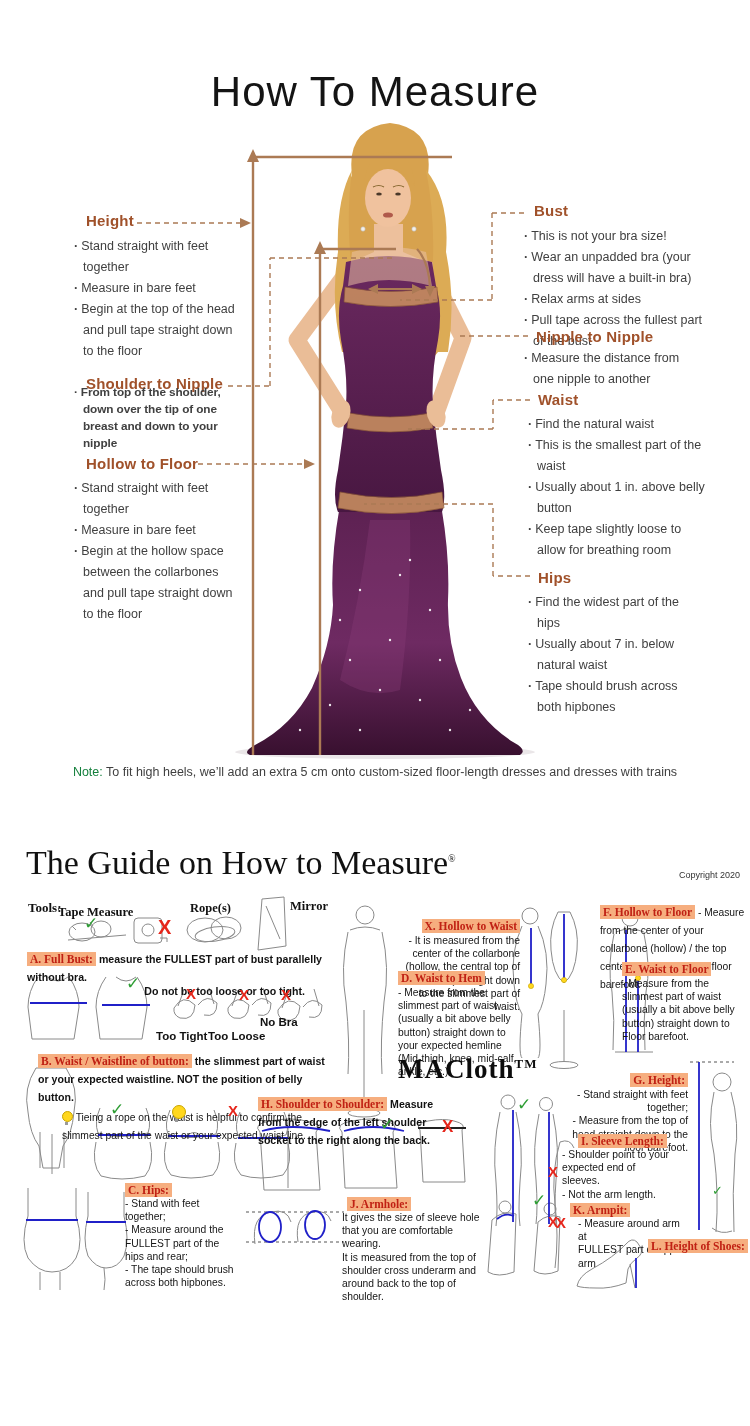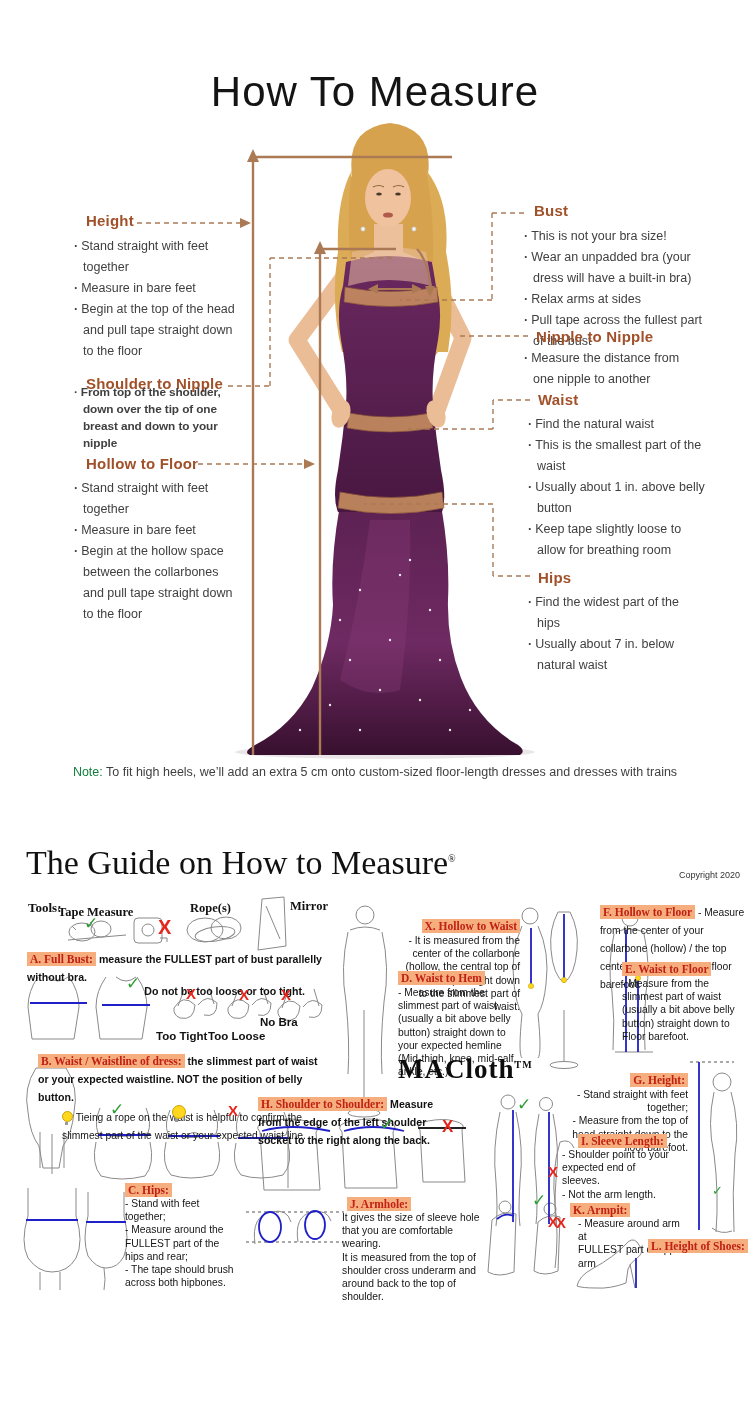--- a/index.html
+++ b/index.html
@@ -26,21 +26,21 @@
   .peach{display:inline-block;background:#f6ae7f;color:#c02114;
          font-family:"Liberation Serif",serif;font-weight:700;font-size:11.5px;
          padding:0 3px;line-height:14px;}
   .g{font-size:10.3px;line-height:1.28;color:#151515;}
   .gpre{white-space:pre-line;}
   .gbold{font-weight:700;font-size:10.6px;color:#111;}
   .cap{font-weight:700;font-size:11.5px;color:#111;}
   .ck{color:#2f9e35;font-family:"DejaVu Sans",sans-serif;font-weight:700;font-size:17px;line-height:1;}
   .xx{color:#e6261b;font-weight:900;font-size:15px;line-height:1;font-family:"Liberation Sans",sans-serif;}
   .brand{font-family:"Liberation Serif",serif;font-weight:700;font-size:27px;color:#0c0c0c;letter-spacing:1px;}
-  .brand sup{font-size:10px;}
+  .brand sup{font-size:13px;}
   .bulb{display:inline-block;width:9px;height:9px;border-radius:50%;
         background:#ffd71e;border:1px solid #c9a400;position:relative;vertical-align:-1px;}
   .bulb::after{content:"";position:absolute;left:2px;bottom:-4px;width:3px;height:3px;background:#9a9a9a;}
   svg{display:block;}
 </style>
 </head>
 <body>
 
 <div id="page">
 
@@ -164,20 +164,21 @@
     <div class="abs blist" style="left:528px;top:414px;width:184px;">
       <div class="bi">Find the natural waist</div>
       <div class="bi">This is the smallest part of the waist</div>
       <div class="bi">Usually about 1 in. above belly button</div>
       <div class="bi">Keep tape slightly loose to allow for breathing room</div>
     </div>
     <div class="abs h2" style="left:538px;top:569px;">Hips</div>
     <div class="abs blist" style="left:528px;top:592px;width:170px;">
       <div class="bi">Find the widest part of the hips</div>
       <div class="bi">Usually about 7 in. below natural waist</div>
+      <div class="bi">Tape should brush across both hipbones</div>
     </div>
 
     <div class="abs note" style="top:765px;left:0;">
       <b>Note:</b><span> To fit high heels, we’ll add an extra 5 cm onto custom-sized floor-length dresses and dresses with trains</span>
     </div>
   </div>
 
   <div id="guide">
 
     
@@ -322,21 +323,21 @@
     <div class="abs ck" style="left:126px;top:139px;">✓</div>
     <div class="abs xx" style="left:186px;top:150px;">X</div>
     <div class="abs xx" style="left:239px;top:151px;">X</div>
     <div class="abs xx" style="left:281px;top:151px;">X</div>
     <div class="abs cap" style="left:156px;top:194px;">Too Tight</div>
     <div class="abs cap" style="left:208px;top:194px;">Too Loose</div>
     <div class="abs cap" style="left:260px;top:180px;">No Bra</div>
 
     
     <div class="abs" style="left:38px;top:215px;width:292px;">
-      <span class="peach">B. Waist / Waistline of dress:</span><span class="g gbold"> the slimmest part of waist or your expected waistline. NOT the position of belly button.</span>
+      <span class="peach">B. Waist / Waistline of button:</span><span class="g gbold"> the slimmest part of waist or your expected waistline. NOT the position of belly button.</span>
       <div style="margin-left:24px;margin-top:2px;">
         <span class="bulb"></span><span class="g"> Tieing a rope on the waist is helpful to confirm the slimmest part of the waist or your expected waist line.</span>
       </div>
     </div>
     <div class="abs ck" style="left:110px;top:265px;">✓</div>
     <div class="abs bulb" style="left:172px;top:268px;width:12px;height:12px;"></div>
     <div class="abs xx" style="left:228px;top:267px;">X</div>
 
     
     <div class="abs" style="left:125px;top:344px;">

